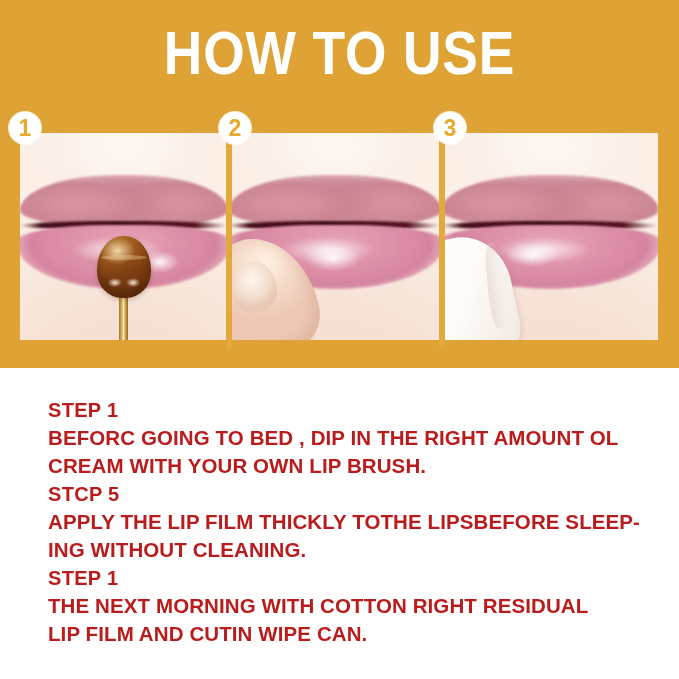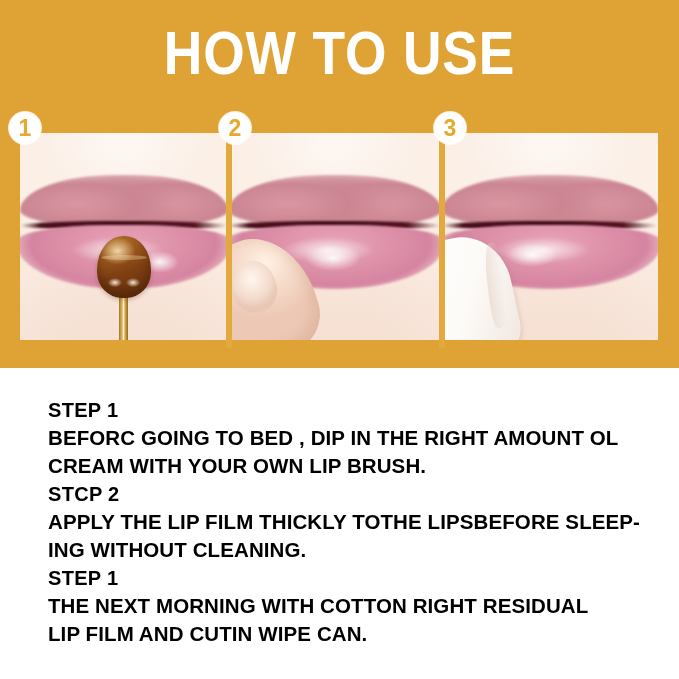--- a/index.html
+++ b/index.html
@@ -266,21 +266,21 @@
   .badge.b1 { left: 9px; }
   .badge.b2 { left: 219px; }
   .badge.b3 { left: 434px; }
 
   
   .steps {
     position: absolute;
     left: 48px;
     top: 396px;
     width: 600px;
-    color: #000000;
+    color: #b91c1c;
     font-family: "Liberation Sans", sans-serif;
     font-size: 20.5px;
     line-height: 28px;
     letter-spacing: .1px;
   }
   .step-head {
     font-weight: bold;
     font-size: 20px;
     letter-spacing: .3px;
   }
@@ -336,21 +336,21 @@
   <div class="divider d2"></div>
 
   <div class="badge b1">1</div>
   <div class="badge b2">2</div>
   <div class="badge b3">3</div>
 
   <div class="steps">
     <div class="step-head">STEP 1</div>
     <div class="step-body">BEFORC GOING TO BED , DIP IN THE RIGHT AMOUNT OL
 CREAM WITH YOUR OWN LIP BRUSH.</div>
-    <div class="step-head">STCP 2</div>
+    <div class="step-head">STCP 5</div>
     <div class="step-body">APPLY THE LIP FILM THICKLY TOTHE LIPSBEFORE SLEEP-
 ING WITHOUT CLEANING.</div>
     <div class="step-head">STEP 1</div>
     <div class="step-body">THE NEXT MORNING WITH COTTON RIGHT RESIDUAL
 LIP FILM AND CUTIN WIPE CAN.</div>
   </div>
 
 </div>
 
 </body></html>

